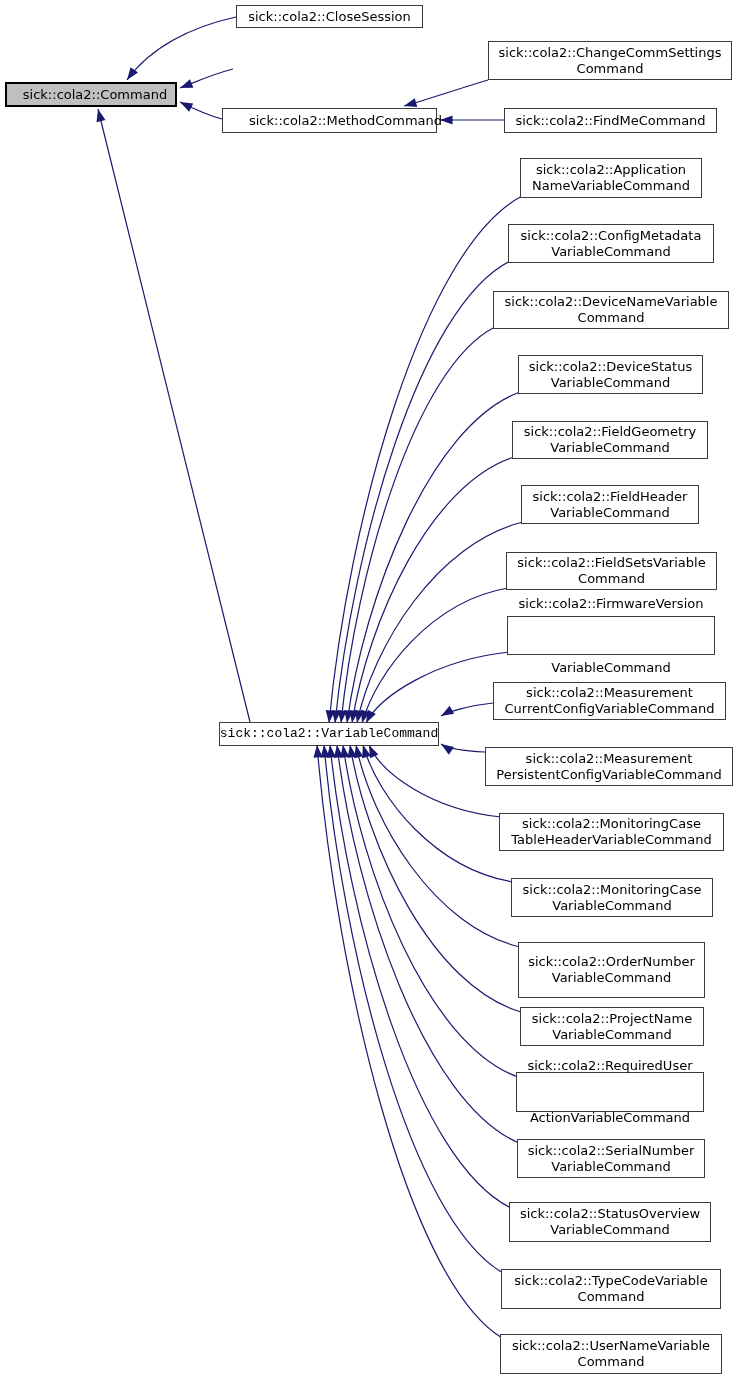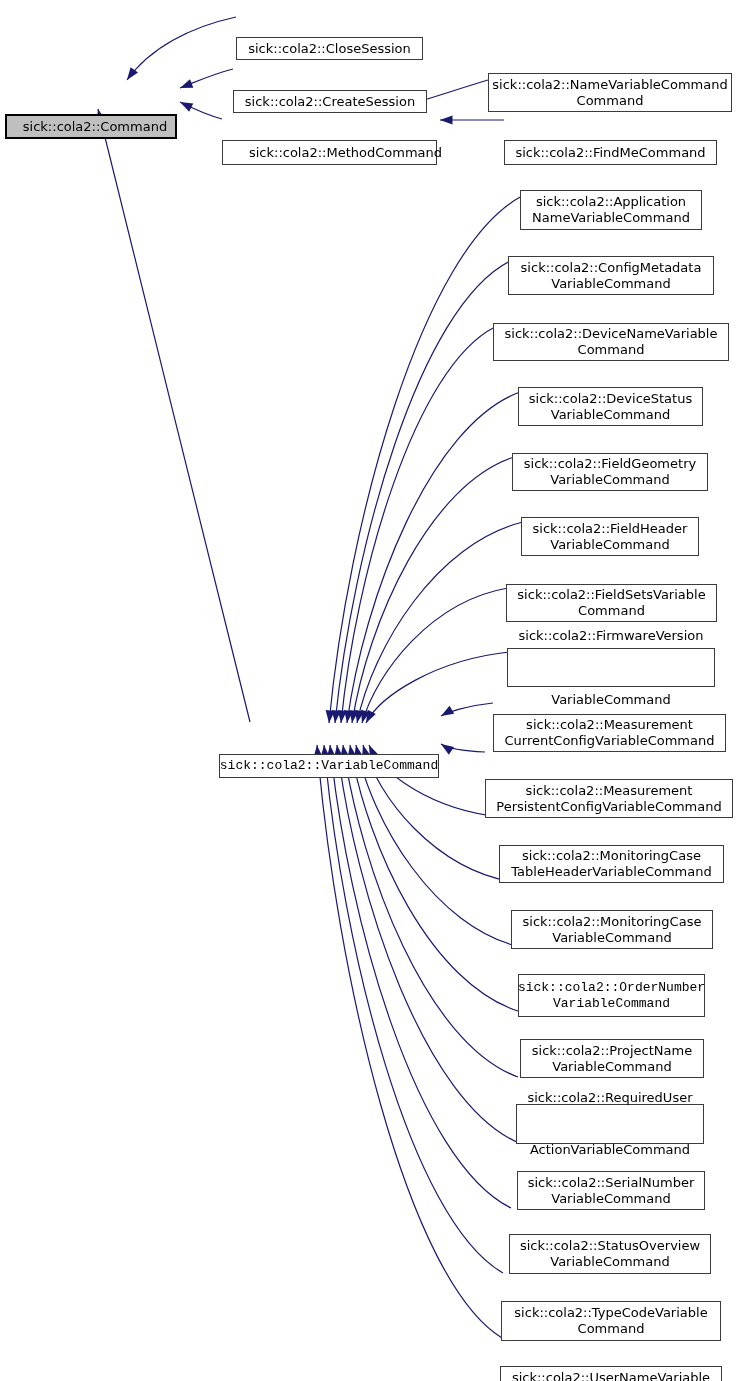--- a/index.html
+++ b/index.html
@@ -20,21 +20,20 @@
     color: #000000;
     display: flex;
     flex-direction: column;
     align-items: center;
     justify-content: center;
     text-align: center;
     font-size: 13px;
     line-height: 16px;
     white-space: nowrap;
     cursor: pointer;
-    margin-top: 32px;
   }
   .node.highlighted {
     background: #bfbfbf;
     border: 2px solid #000000;
     cursor: default;
   }
   .label-line { pointer-events: none; }
 </style>
 </head>
 <body>
@@ -91,28 +90,25 @@
       <polygon points="324,745 329.6913104285469,757.0423828873654 320.5276201665372,757.8589493463564" fill="#191970"></polygon>
       <path d="M502,1338 C406,1279 336,972 317,745" fill="none" stroke="#191970" stroke-width="1.2"></path>
       <polygon points="317,745 322.6265806584079,757.0727623224525 313.45863882567085,757.8401230925936" fill="#191970"></polygon>
     </svg>
     <div class="node highlighted" style="left: 5px; top: 82px; width: 172px; height: 25px; padding-left: 8px;">
       <div class="label-line">sick::cola2::Command</div>
     </div>
     <div class="node" style="left: 236px; top: 5px; width: 187px; height: 23px;">
       <div class="label-line">sick::cola2::CloseSession</div>
     </div>
-    <div class="node" style="left: 233px; top: 58px; width: 194px; height: 23px;">
-      <div class="label-line">sick::cola2::CreateSession</div>
-    </div>
     <div class="node" style="left: 222px; top: 108px; width: 215px; height: 25px; padding-left: 32px;">
       <div class="label-line">sick::cola2::MethodCommand</div>
     </div>
     <div class="node" style="left: 488px; top: 41px; width: 244px; height: 39px;">
-      <div class="label-line">sick::cola2::NameVariableCommand</div>
+      <div class="label-line">sick::cola2::ChangeCommSettings</div>
       <div class="label-line">Command</div>
     </div>
     <div class="node" style="left: 504px; top: 108px; width: 213px; height: 25px;">
       <div class="label-line">sick::cola2::FindMeCommand</div>
     </div>
     <div class="node" style="left: 219px; top: 722px; width: 220px; height: 24px; font-family: Liberation Mono, monospace;">
       <div class="label-line">sick::cola2::VariableCommand</div>
     </div>
     <div class="node" style="left: 520px; top: 158px; width: 182px; height: 40px;">
       <div class="label-line">sick::cola2::Application</div>
@@ -155,21 +151,21 @@
       <div class="label-line">PersistentConfigVariableCommand</div>
     </div>
     <div class="node" style="left: 499px; top: 813px; width: 225px; height: 38px;">
       <div class="label-line">sick::cola2::MonitoringCase</div>
       <div class="label-line">TableHeaderVariableCommand</div>
     </div>
     <div class="node" style="left: 511px; top: 878px; width: 202px; height: 39px;">
       <div class="label-line">sick::cola2::MonitoringCase</div>
       <div class="label-line">VariableCommand</div>
     </div>
-    <div class="node" style="left: 518px; top: 942px; width: 187px; height: 43px; font-family: Liberation Mono, monospace;">
+    <div class="node" style="left: 518px; top: 942px; width: 187px; height: 56px;">
       <div class="label-line">sick::cola2::OrderNumber</div>
       <div class="label-line">VariableCommand</div>
     </div>
     <div class="node" style="left: 520px; top: 1007px; width: 184px; height: 39px;">
       <div class="label-line">sick::cola2::ProjectName</div>
       <div class="label-line">VariableCommand</div>
     </div>
     <div class="node" style="left: 516px; top: 1072px; width: 188px; height: 40px; gap: 36px;">
       <div class="label-line">sick::cola2::RequiredUser</div>
       <div class="label-line">ActionVariableCommand</div>

